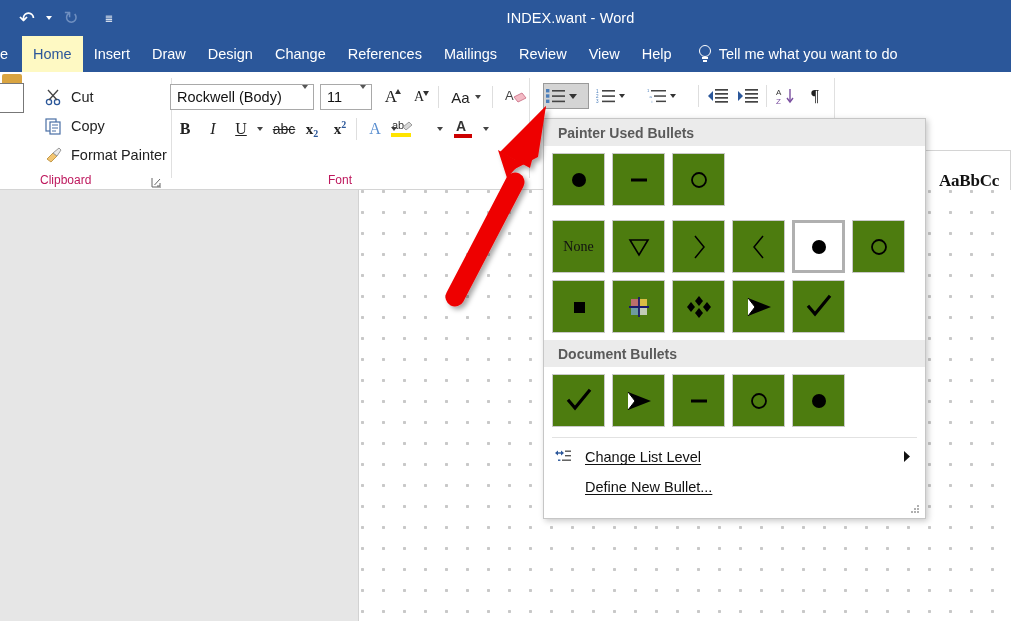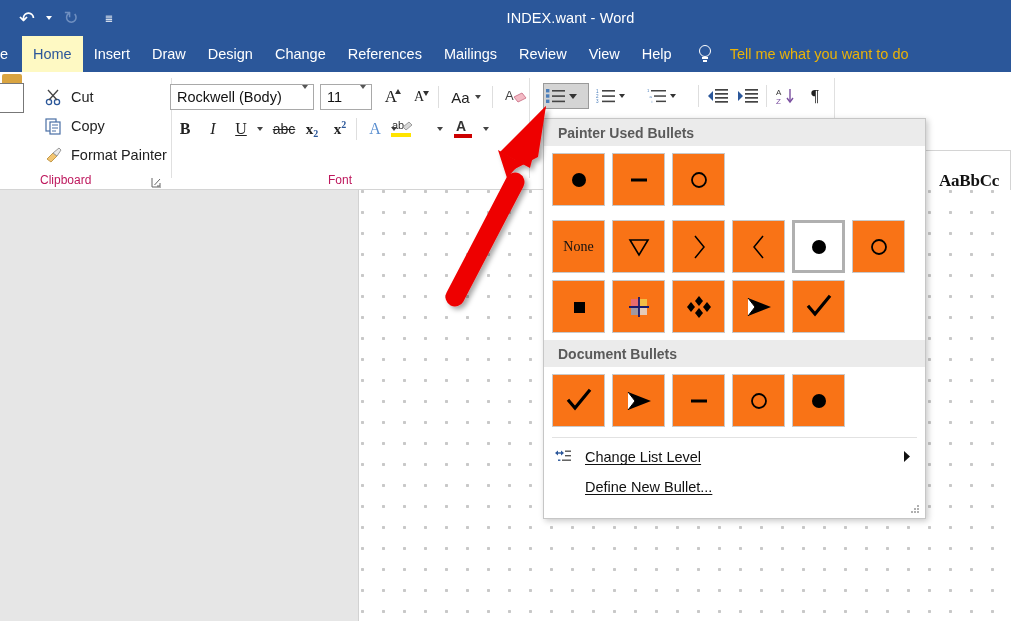--- a/index.html
+++ b/index.html
@@ -35,21 +35,21 @@
     position: absolute; left: 0; top: 36px; width: 1011px; height: 36px;
     background: #2b579a;
   }
   .tabs { display: flex; align-items: stretch; height: 36px; }
   .tab {
     display: flex; align-items: center; padding: 0 11px;
     color: #ffffff; font-size: 14.5px; height: 36px; white-space: nowrap;
   }
   .tab.clipped { padding-left: 0; padding-right: 6px; overflow: hidden; }
   .tab.active { background: #fef9c3; color: #2b579a; }
-  .tellme { display: flex; align-items: center; gap: 17px; padding-left: 14px; color: #eab308; font-size: 14.5px; }
+  .tellme { display: flex; align-items: center; gap: 6px; padding-left: 14px; color: #ffffff; font-size: 14.5px; }
   .bulb { width: 16px; height: 18px; position: relative; display: inline-block; }
   .bulb i {
     position: absolute; left: 2px; top: 0; width: 12px; height: 12px;
     border: 1.6px solid #fff; border-radius: 50%;
   }
   .bulb b {
     position: absolute; left: 5px; top: 12px; width: 6px; height: 2px; background: #fff;
   }
   .bulb u {
     position: absolute; left: 6px; top: 15px; width: 4px; height: 1.6px; background: #fff;
@@ -126,21 +126,21 @@
     position: absolute; left: 543px; top: 118px; width: 383px; height: 401px;
     background: #ffffff; border: 1px solid #c6c6c6;
     box-shadow: 2px 2px 6px rgba(0,0,0,.22);
   }
   .sec-head {
     height: 27px; background: #ebebeb; display: flex; align-items: center;
     padding-left: 14px; font-size: 14px; font-weight: bold; color: #5a5a5a;
   }
   .tiles { display: flex; padding: 7px 0 7px 8px; gap: 7px; }
   .tile {
-    width: 53px; height: 53px; border: 1px solid #c9c9c9; background: #f97316;
+    width: 53px; height: 53px; border: 1px solid #c9c9c9; background: #4d7c0f;
     display: flex; align-items: center; justify-content: center; position: relative;
   }
   .tile.sel { border: 3px solid #b0b0b0; background: #fff; }
   .tile-none { font-size: 14px; color: #111; font-family: "Liberation Serif", serif; }
   .menurow {
     height: 30px; display: flex; align-items: center; position: relative;
     font-size: 14.5px; color: #111; padding-left: 14px;
   }
   .menurow .mi-icon { position: absolute; left: 10px; top: 7px; width: 18px; height: 16px; }
   .menurow .mi-label { margin-left: 27px; }

